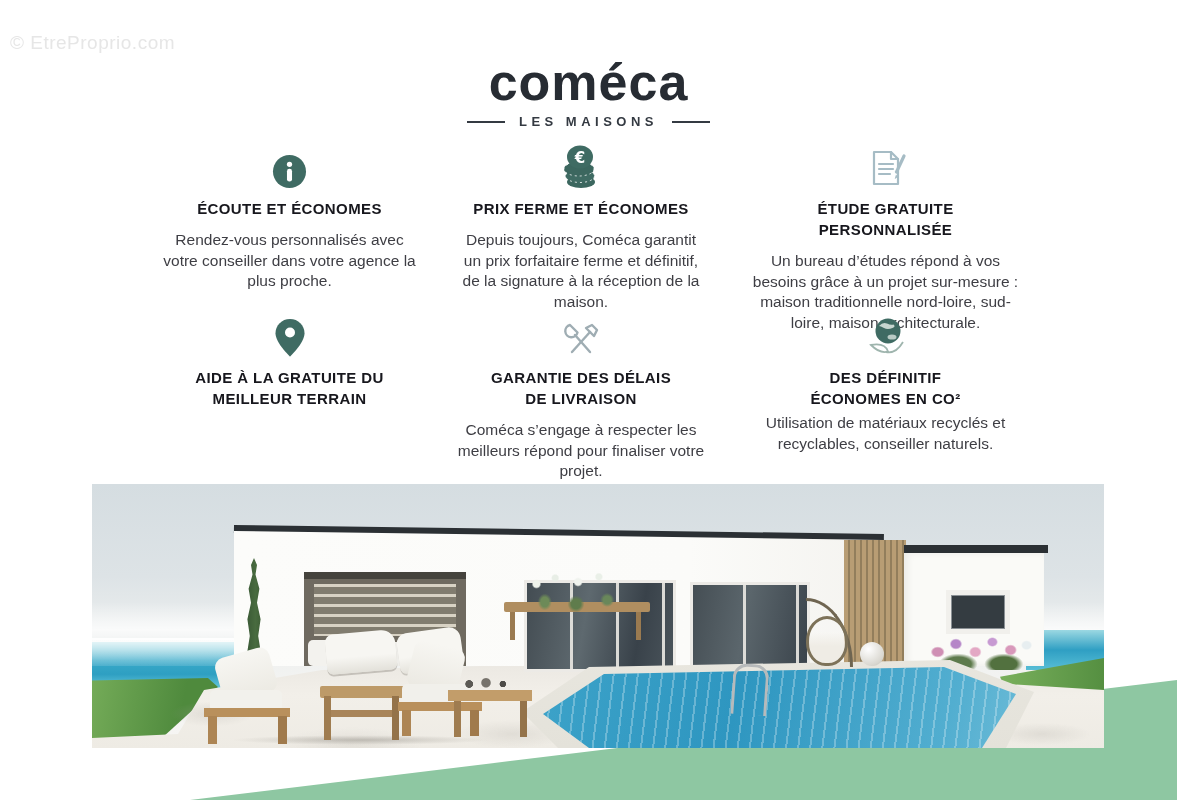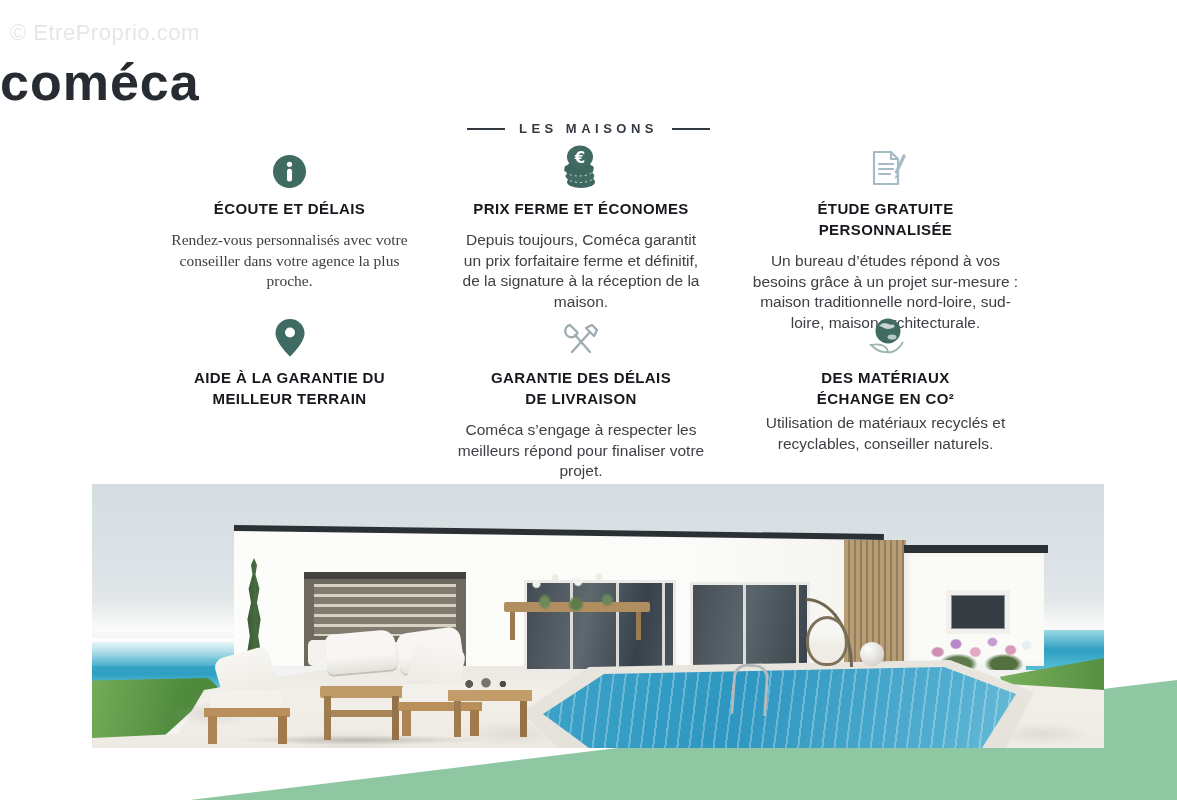--- a/index.html
+++ b/index.html
@@ -1,43 +1,43 @@
 <!DOCTYPE html>
 <html><head>
 <meta charset="utf-8">
 <style>
   html,body{margin:0;padding:0;}
   body{width:1177px;height:800px;position:relative;overflow:hidden;background:#ffffff;
        font-family:"Liberation Sans",sans-serif;}
   .abs{position:absolute;}
 
   
-  .watermark{left:10px;top:20px;font-size:22px;color:rgba(205,205,205,.5);letter-spacing:.5px;}
-
-  
-  .logo-wrap{left:0;top:56px;width:1177px;text-align:left;}
+  .watermark{left:10px;top:32px;font-size:19px;color:rgba(205,205,205,.5);letter-spacing:.5px;}
+
+  
+  .logo-wrap{left:0;top:56px;width:1177px;text-align:center;}
   .logo-name{font-size:52px;font-weight:bold;color:#272c33;letter-spacing:1px;line-height:1;}
-  .logo-tagline{margin-top:13px;font-size:13px;color:#343a42;letter-spacing:4.5px;font-weight:bold;
+  .logo-tagline{margin-top:6px;font-size:13px;color:#343a42;letter-spacing:4.5px;font-weight:bold;
     display:flex;align-items:center;justify-content:center;gap:14px;}
   .logo-tagline::before,.logo-tagline::after{content:"";display:block;width:38px;height:2px;background:#343a42;}
 
   
   .features{position:absolute;left:148px;width:892px;display:grid;grid-template-columns:283px 300px 309px;}
   .row1{top:143px;}
   .row2{top:316px;}
   .feature{display:flex;flex-direction:column;align-items:center;text-align:center;padding:0 4px;}
   .icon-box{height:46px;display:flex;align-items:flex-end;justify-content:center;margin-bottom:9px;}
   .row2 .icon-box{height:42px;}
   .f-title{font-size:15px;font-weight:bold;color:#17171d;letter-spacing:.4px;line-height:1.4;margin-bottom:11px;}
   .f-body{font-size:15.5px;color:#3e3e44;line-height:1.33;}
   .row1 .f-title{max-width:262px;}
   .row2 .fc1 .f-title{max-width:232px;}
   .row2 .fc2 .f-title{max-width:200px;}
   .row2 .fc3 .f-title{max-width:180px;margin-bottom:4px;}
-  .row1 .fc1 .f-body{max-width:262px;font-family:Liberation Serif, serif;}
+  .row1 .fc1 .f-body{max-width:262px;}
   .row1 .fc2 .f-body{max-width:250px;}
   .row1 .fc3 .f-body{max-width:268px;}
   .row2 .fc1 .f-body{max-width:250px;}
   .row2 .fc2 .f-body{max-width:300px;}
   .row2 .fc3 .f-body{max-width:276px;}
 
   
   .green-band{left:0;top:650px;width:1177px;height:150px;background:#8ec7a2;
     clip-path:polygon(190px 150px,1177px 30px,1177px 150px);}
 
@@ -147,21 +147,21 @@
 
 <div class="features row1">
   <div class="feature fc1">
     <div class="icon-box">
       <svg width="35" height="35" viewBox="0 0 36 36">
         <circle cx="18" cy="18" r="17" fill="#3f6b63"></circle>
         <circle cx="18" cy="10.6" r="2.7" fill="#ffffff"></circle>
         <rect x="15.4" y="15.2" width="5.2" height="13.2" rx="2.5" fill="#ffffff"></rect>
       </svg>
     </div>
-    <div class="f-title">ÉCOUTE ET DÉLAIS</div>
+    <div class="f-title">ÉCOUTE ET ÉCONOMES</div>
     <div class="f-body">Rendez-vous personnalisés avec votre conseiller dans votre agence la plus proche.</div>
   </div>
   <div class="feature fc2">
     <div class="icon-box">
       <svg width="44" height="46" viewBox="0 0 44 46">
         <ellipse cx="22" cy="39" rx="14" ry="6" fill="#3c675f"></ellipse>
         <ellipse cx="21" cy="33" rx="14.5" ry="6.5" fill="#3f6b63" stroke="#ffffff" stroke-width=".8" stroke-dasharray="2 3"></ellipse>
         <ellipse cx="20" cy="26" rx="15" ry="7" fill="#3c675f" stroke="#ffffff" stroke-width=".8" stroke-dasharray="2 3"></ellipse>
         <ellipse cx="21" cy="14" rx="13" ry="11.5" fill="#3f6b63"></ellipse>
         <text x="21" y="19.5" font-size="15" font-weight="bold" fill="#ffffff" text-anchor="middle" font-family="DejaVu Sans, sans-serif">€</text>
@@ -188,21 +188,21 @@
 </div>
 
 <div class="features row2">
   <div class="feature fc1">
     <div class="icon-box">
       <svg width="32" height="40" viewBox="0 0 32 40">
         <path d="M16 1 C7.8 1 1.5 7.4 1.5 15.2 c0 9.8 14.5 23.3 14.5 23.3 s14.5 -13.5 14.5 -23.3 C30.5 7.4 24.2 1 16 1 z" fill="#3f6b63"></path>
         <circle cx="16" cy="14.5" r="5" fill="#ffffff"></circle>
       </svg>
     </div>
-    <div class="f-title">AIDE À LA GARANTIE DU MEILLEUR TERRAIN</div>
+    <div class="f-title">AIDE À LA GRATUITE DU MEILLEUR TERRAIN</div>
   </div>
   <div class="feature fc2">
     <div class="icon-box">
       <svg width="40" height="38" viewBox="0 0 40 38" fill="none" stroke="#9fadb3" stroke-width="2.4" stroke-linecap="round" stroke-linejoin="round">
         <path d="M11 32 L29 12"></path>
         <path d="M25 8 l6 -3 5 5 -3 6 z"></path>
         <path d="M29 32 L14 15"></path>
         <path d="M9 5 a6.2 6.2 0 1 0 7.5 7.5 l-3.5 -3.5 z"></path>
       </svg>
     </div>
@@ -212,21 +212,21 @@
   <div class="feature fc3">
     <div class="icon-box">
       <svg width="46" height="42" viewBox="0 0 46 42">
         <circle cx="25" cy="15" r="12.5" fill="#3f6b63"></circle>
         <path d="M16 10 q4 -4.5 8 -2.5 t6.5 1 q2.5 2 -1 3.5 q-5 2 -8.5 0 t-5 -2 z" fill="#dfe9e3" opacity=".85"></path>
         <ellipse cx="29" cy="21" rx="4.5" ry="2.6" fill="#d8e4dd" opacity=".8"></ellipse>
         <path d="M8 29 q9 9 17 6.5 q-3 -9 -17 -6.5 z" fill="none" stroke="#9fb5ae" stroke-width="1.8"></path>
         <path d="M40 26 q-7 12 -17 10" fill="none" stroke="#9fb5ae" stroke-width="1.8"></path>
       </svg>
     </div>
-    <div class="f-title">DES MATÉRIAUX ÉCHANGE EN CO²</div>
+    <div class="f-title">DES DÉFINITIF ÉCONOMES EN CO²</div>
     <div class="f-body">Utilisation de matériaux recyclés et recyclables, conseiller naturels.</div>
   </div>
 </div>
 
 <div class="abs green-band"></div>
 
 <div class="abs photo">
   <div class="sky"></div>
   <div class="haze"></div>
   <div class="sea-left"></div>

